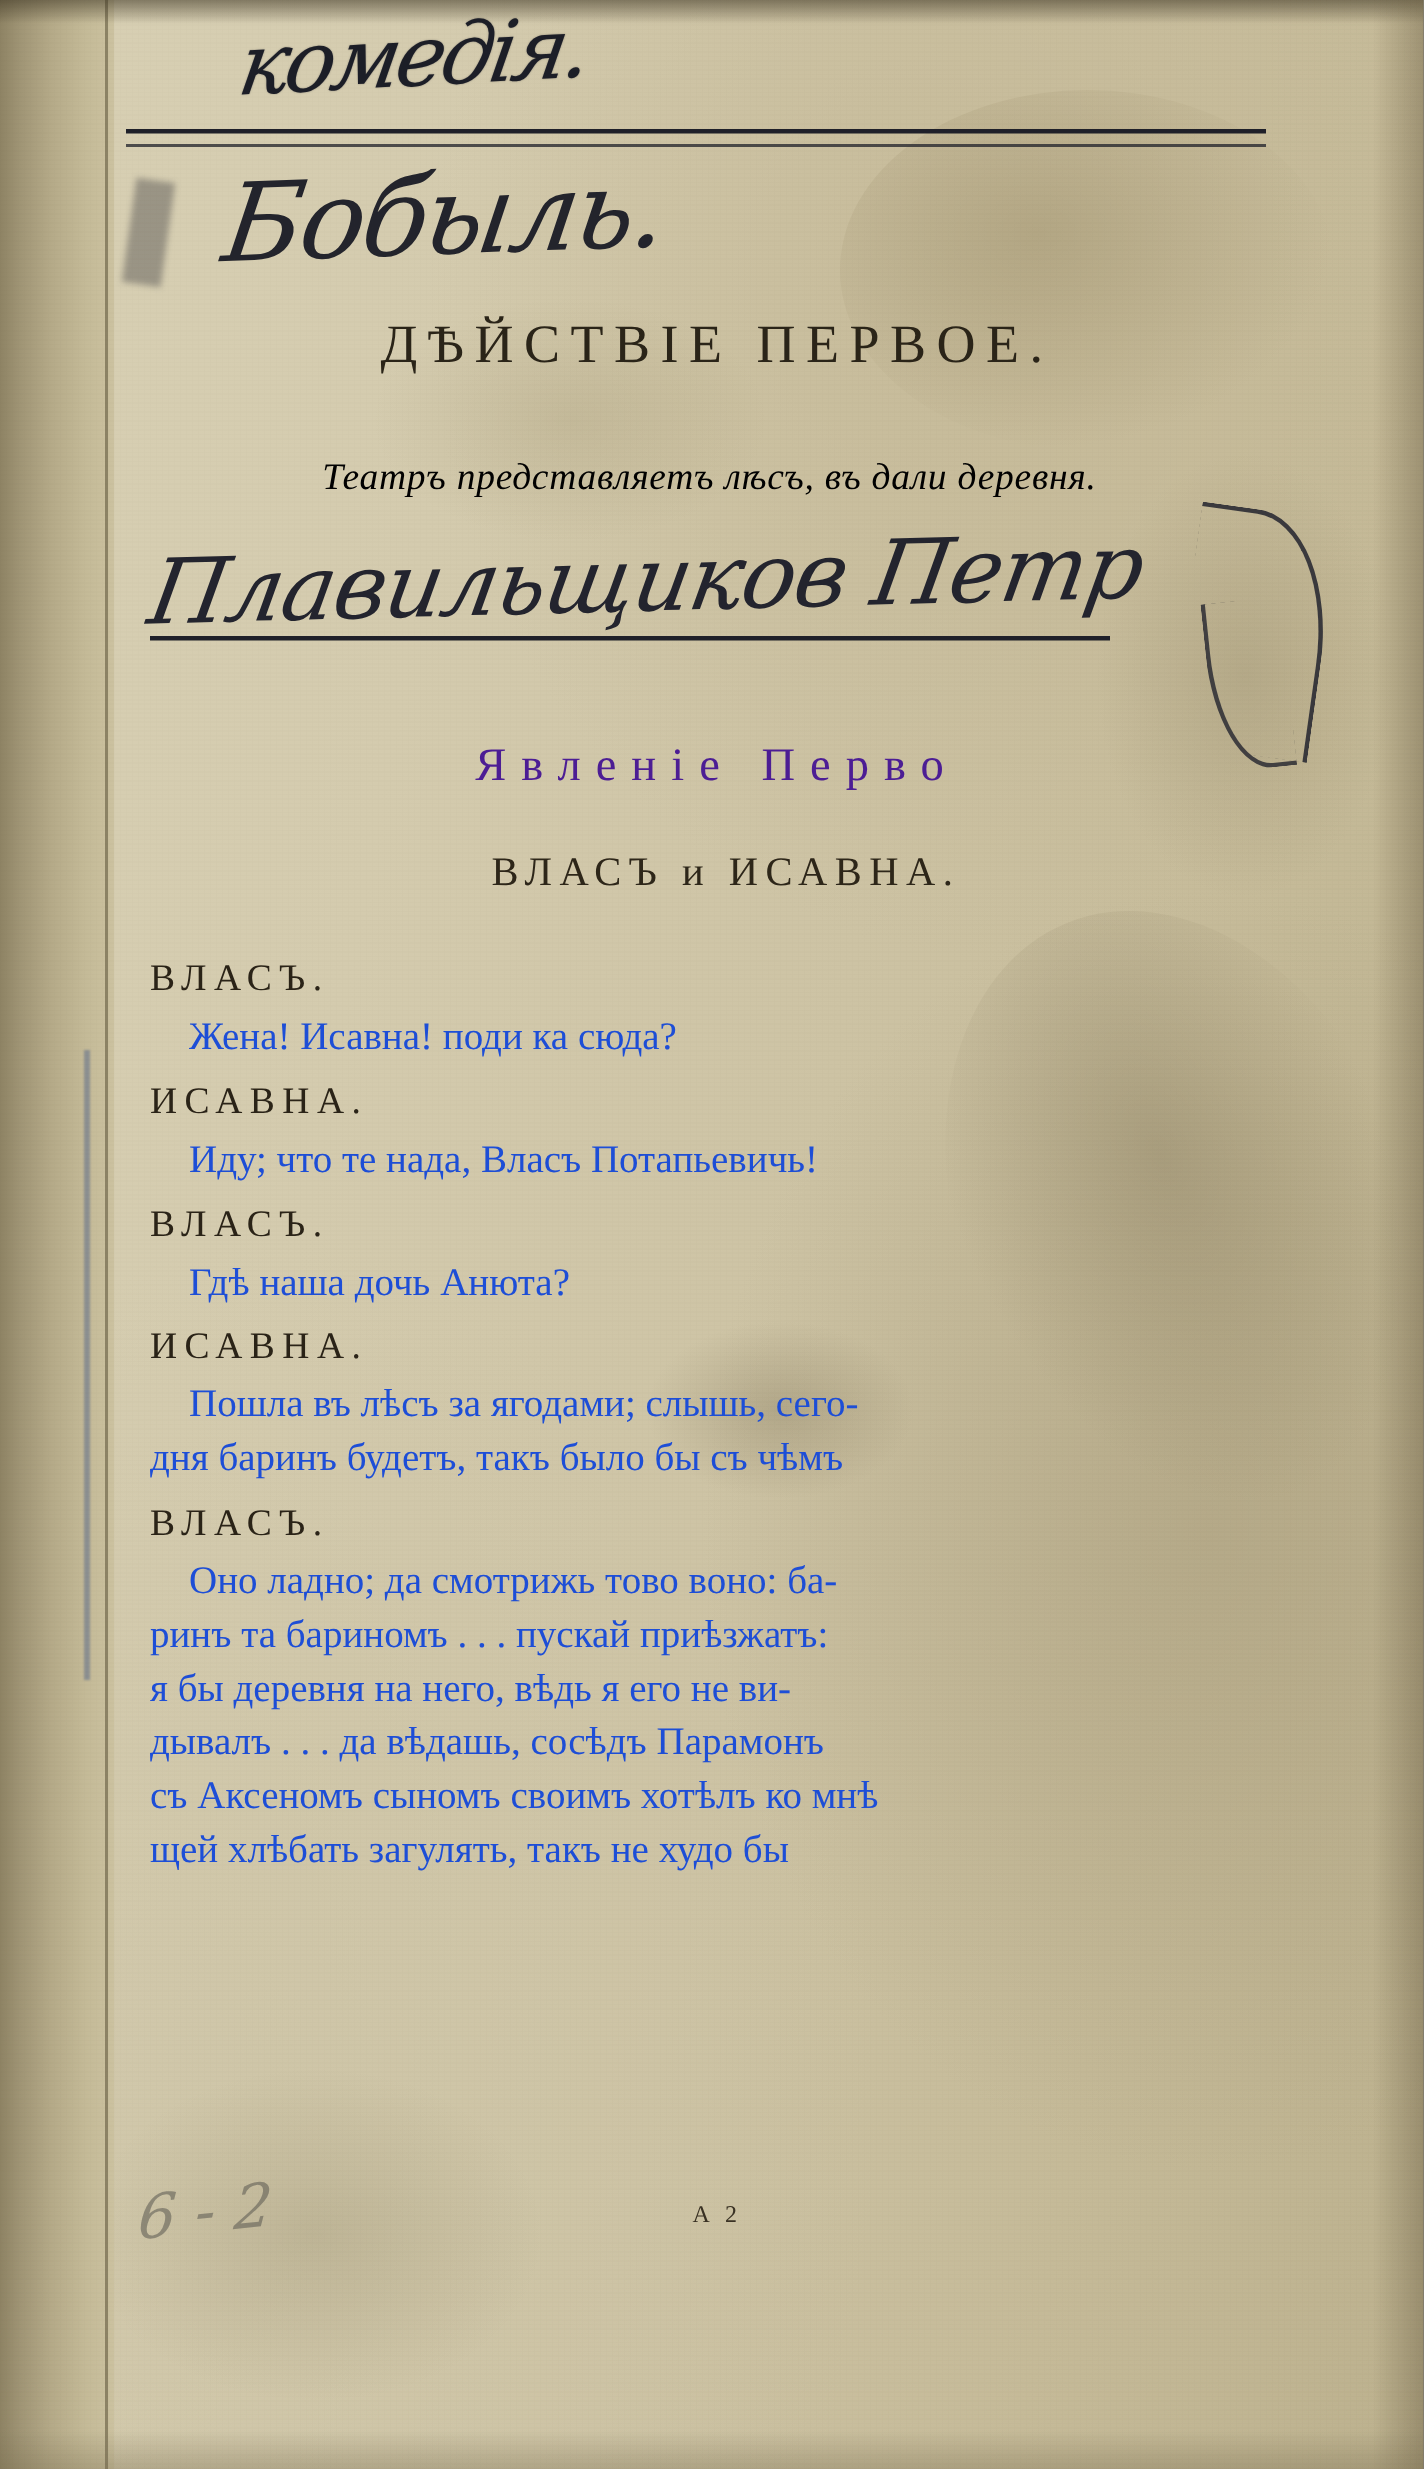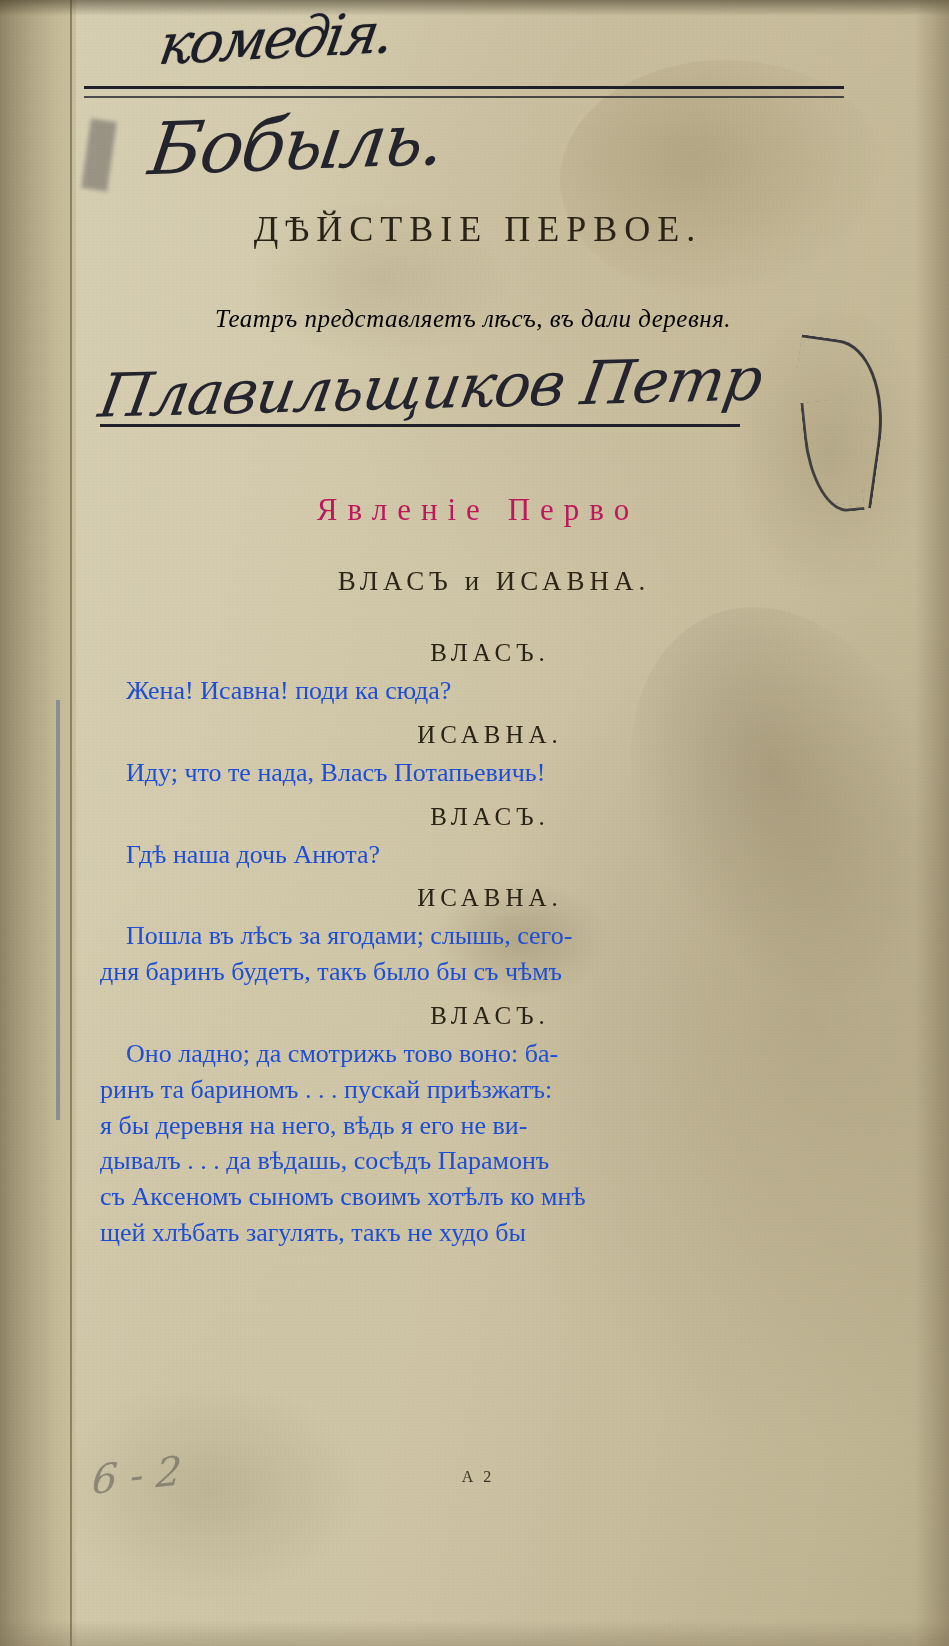--- a/index.html
+++ b/index.html
@@ -106,35 +106,34 @@
     color: #000000;
   }
   .scene-title {
     position: absolute;
     left: 10px;
     top: 492px;
     width: 780px;
     text-align: center;
     font-size: 31px;
     letter-spacing: 10px;
-    color: #be185d;
+    color: #4c1d95;
   }
   .scene-chars {
     position: absolute;
-    left: 26px;
+    left: 16px;
     top: 566px;
     width: 780px;
     text-align: center;
     font-size: 27px;
     letter-spacing: 5px;
     color: #2d2619;
   }
   .speaker {
     width: 780px;
-    text-align: center;
     font-size: 25px;
     letter-spacing: 5px;
     margin: 13px 0 7px 0;
     color: #2a2317;
   }
   .line {
     font-size: 26px;
     line-height: 1.30;
     text-align: justify;
     color: #1d4ed8;

